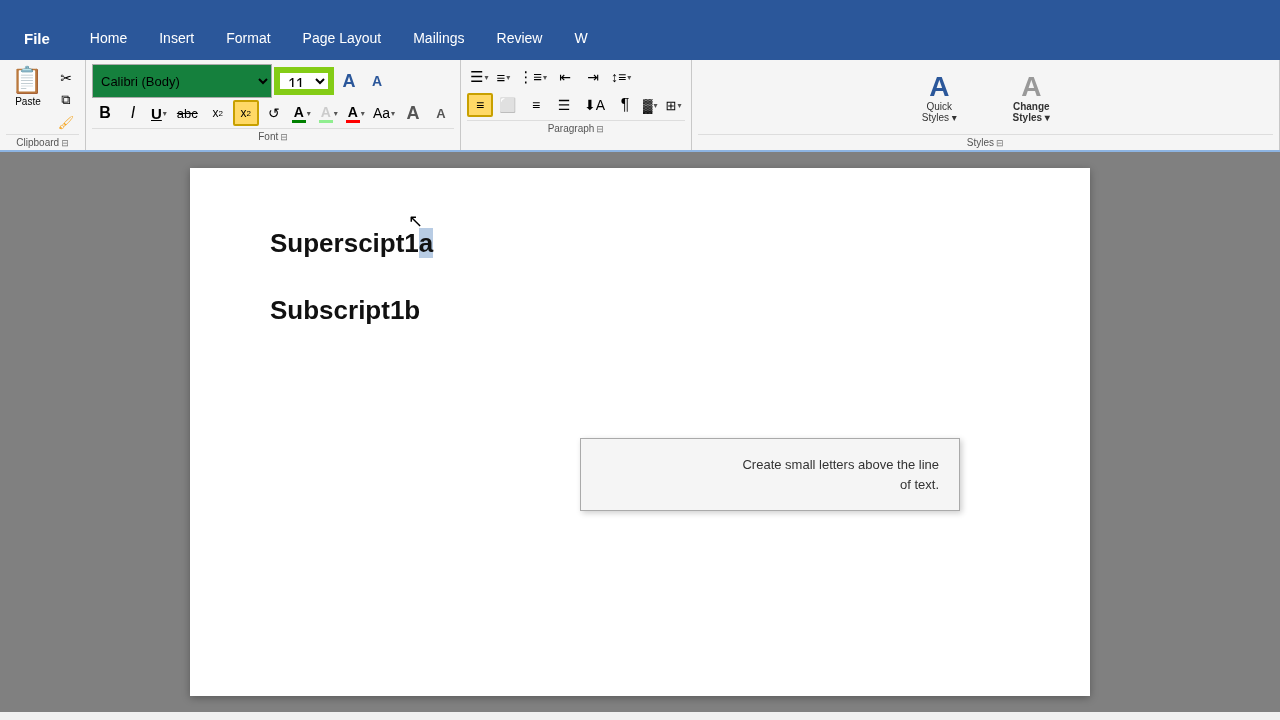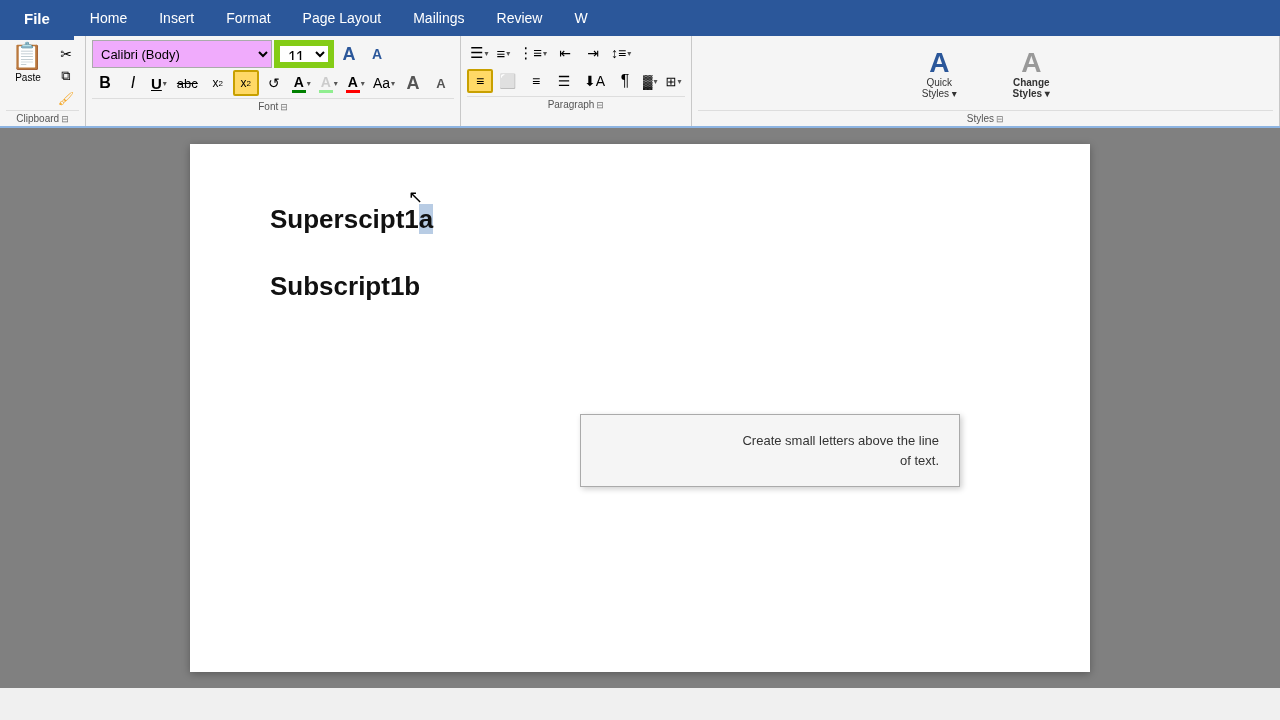--- a/index.html
+++ b/index.html
@@ -1,23 +1,23 @@
 <!DOCTYPE html>
 <html><head>
   <meta charset="utf-8">
   <style>
     * { margin: 0; padding: 0; box-sizing: border-box; }
     body { font-family: 'Segoe UI', Tahoma, sans-serif; background: #f0f0f0; width: 1280px; height: 720px; overflow: hidden; }
 
     
     .menu-bar {
       display: flex;
-      align-items: center;
+      align-items: flex-end;
       background: #2b579a;
-      height: 36px;
+      height: 60px;
     }
     .file-btn {
       background: #2b579a;
       color: white;
       font-size: 15px;
       font-weight: bold;
       padding: 0 24px;
       border: none;
       cursor: pointer;
       height: 44px;
@@ -30,24 +30,24 @@
       padding: 0 16px;
       height: 44px;
       display: flex;
       align-items: center;
       cursor: pointer;
       white-space: nowrap;
     }
 
     .font-select {
       width: 180px;
-      height: 28px;
+      height: 34px;
       font-size: 13px;
       border: 1px solid #aaa;
-      background: #f0abfc;
+      background: #15803d;
       padding: 2px 4px;
       cursor: pointer;
     }
     .size-select {
       width: 60px;
       height: 28px;
       font-size: 16px;
       border: 6px solid #84cc16;
       background: white;
       padding: 2px 4px;

